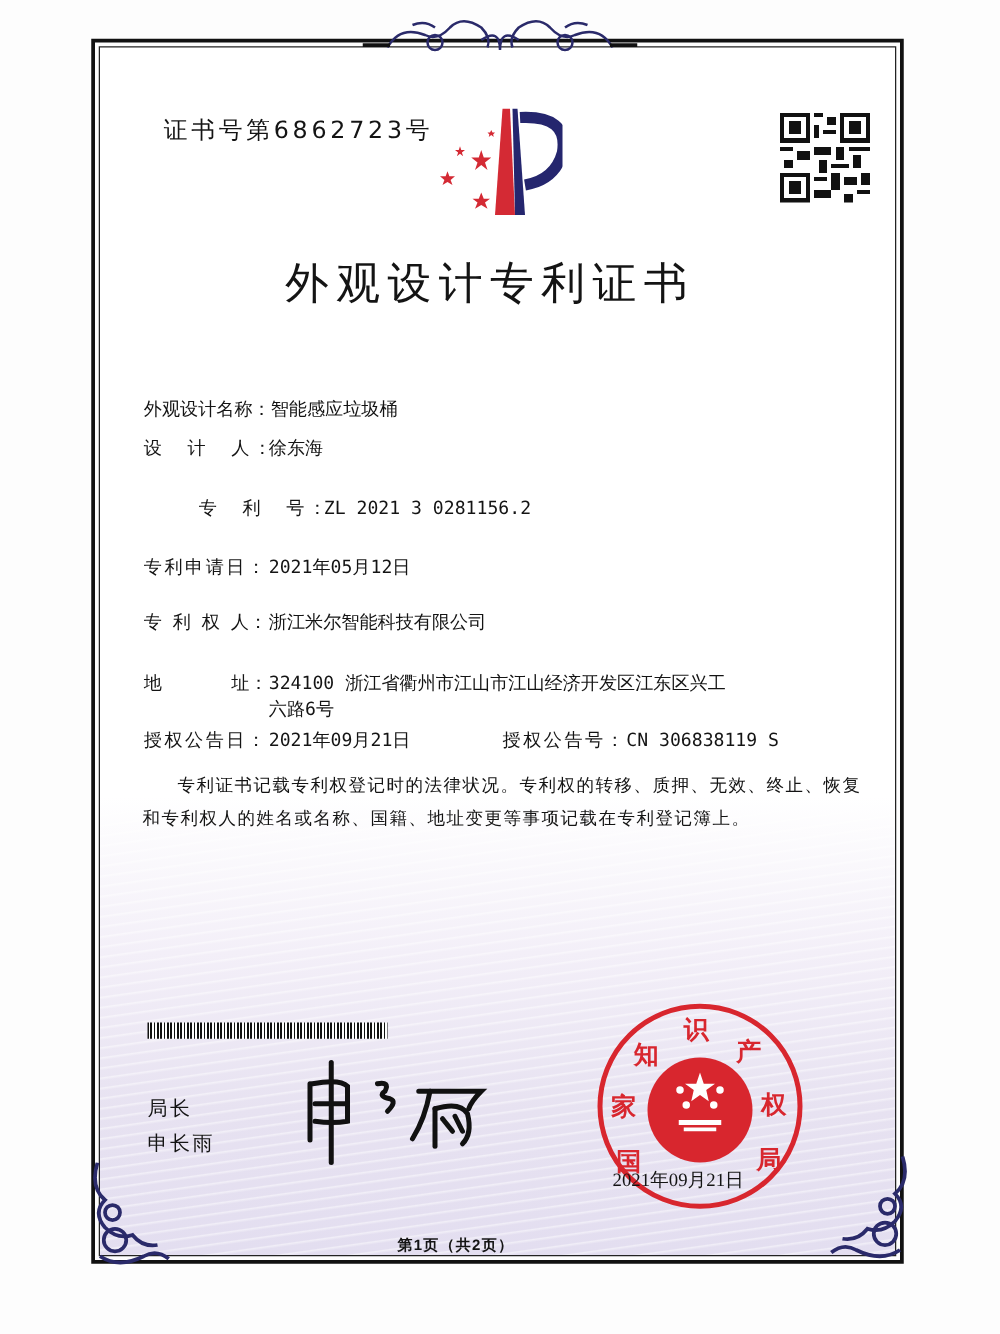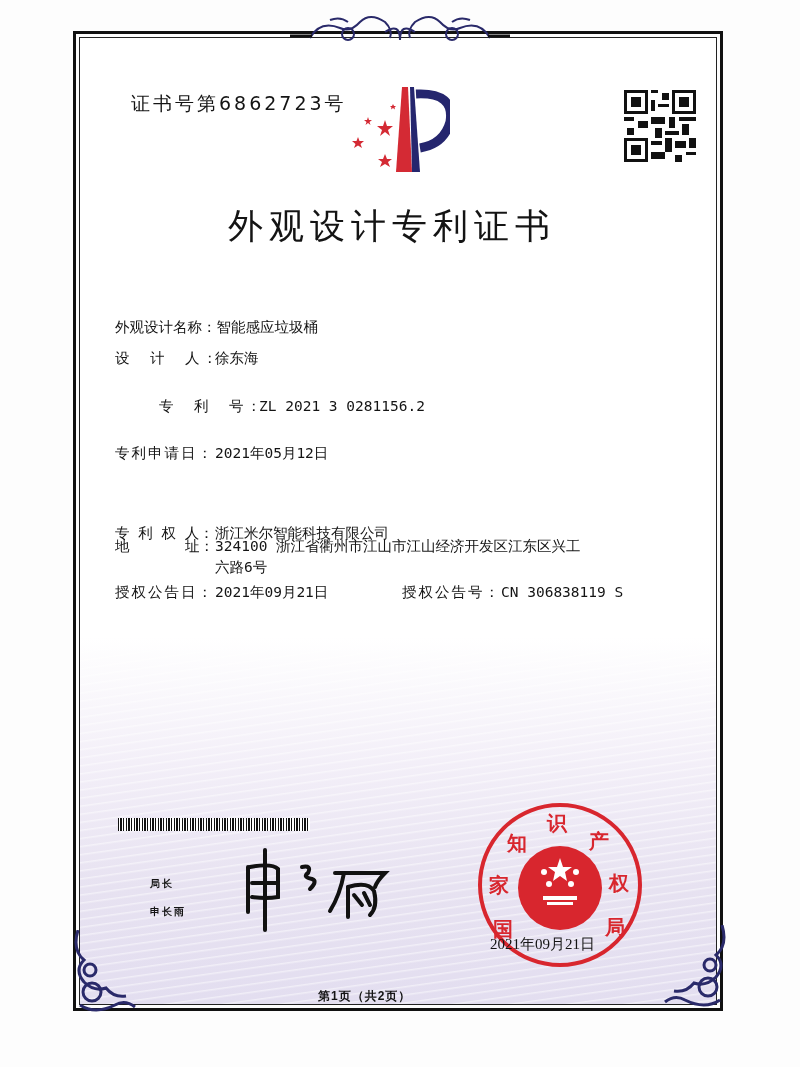--- a/index.html
+++ b/index.html
@@ -29,21 +29,21 @@
   }
   .ornament-corner { position: absolute; width: 70px; height: 90px; }
   .text { position: absolute; white-space: nowrap; }
   .cert-no { left: 100px; top: 91px; font-family: "DejaVu Sans", "Liberation Sans", sans-serif; font-size: 19px; letter-spacing: 3px; margin-left: 31px; }
   .title { left: 228px; top: 203px; font-family: "DejaVu Sans", "Liberation Sans", sans-serif; font-size: 35px; letter-spacing: 6px; font-weight: 400; }
   .field { font-size: 14.5px; font-family: "DejaVu Sans Mono", "Liberation Mono", monospace; }
   .para { position: absolute; left: 114px; width: 580px; font-size: 14px; line-height: 26px; letter-spacing: 1.2px; font-family: "DejaVu Serif", "Liberation Serif", serif; }
   .para p { margin: 0; text-indent: 2em; }
   .barcode { position: absolute; left: 118px; top: 818px; width: 192px; height: 13px;
     background: repeating-linear-gradient(90deg, #111 0px, #111 1px, #fff 1px, #fff 2px, #111 2px, #111 4px, #fff 4px, #fff 5px, #111 5px, #111 6px, #fff 6px, #fff 8px); }
-  .director { font-family: "DejaVu Sans", "Liberation Sans", sans-serif; font-size: 10px; font-weight: bold; letter-spacing: 2px; margin-left: 32px; }
+  .director { font-family: "DejaVu Sans", "Liberation Sans", sans-serif; font-size: 16px; font-weight: normal; letter-spacing: 2px; }
   .signature { left: 240px; top: 845px; }
   .seal { position: absolute; left: 475px; top: 800px; width: 170px; height: 170px; }
   .seal-date { left: 490px; top: 935px; font-family: "Liberation Serif", "DejaVu Serif", serif; font-size: 15px; }
   .page-no { left: 318px; top: 988px; font-family: Liberation Sans, sans-serif; font-size: 12px; font-weight: bold; letter-spacing: 1px; }
   .back-note { left: 318px; top: 1036px; font-family: Liberation Mono, monospace; font-size: 12.5px; font-weight: bold; letter-spacing: 1px; margin-top: 32px; }
   .qr { position: absolute; left: 624px; top: 90px; width: 72px; height: 72px; }
   .logo { position: absolute; left: 340px; top: 82px; width: 110px; height: 95px; }
 </style>
 </head>
 <body>
@@ -146,34 +146,35 @@
 <div class="text field" style="left:115px; top:349px;">
   <span style="display:inline-block; width:100px; letter-spacing:3px;">设　计　人：</span><span>徐东海</span>
 </div>
 <div class="text field" style="left:115px; top:397px;">
   <span style="display:inline-block; width:100px; letter-spacing:3px;margin-left:44px;">专　利　号：</span><span>ZL 2021 3 0281156.2</span>
 </div>
 <div class="text field" style="left:115px; top:444px;">
   <span style="display:inline-block; width:100px; letter-spacing:2px;">专利申请日：</span><span>2021年05月12日</span>
 </div>
 <div class="text field" style="left:115px; top:488px;">
-  <span style="display:inline-block; width:100px;margin-top:36px;">专 利 权 人：</span><span>浙江米尔智能科技有限公司</span>
+  <span style="display:inline-block; width:100px;">专 利 权 人：</span><span>浙江米尔智能科技有限公司</span>
 </div>
 <div class="text field" style="left:115px; top:537px;">
   <span style="display:inline-block; width:70px;">地</span><span style="display:inline-block; width:30px;">址：</span><span>324100 浙江省衢州市江山市江山经济开发区江东区兴工</span>
 </div>
 <div class="text field" style="left:215px; top:558px;">六路6号</div>
 <div class="text field" style="left:115px; top:583px;">
   <span style="display:inline-block; width:100px; letter-spacing:2px;">授权公告日：</span><span>2021年09月21日</span>
 </div>
 <div class="text field" style="left:402px; top:583px;">
   <span style="letter-spacing:2px;">授权公告号：</span><span>CN 306838119 S</span>
 </div>
 
 <div class="para" style="top:616px;">
+  <p>专利证书记载专利权登记时的法律状况。专利权的转移、质押、无效、终止、恢复和专利权人的姓名或名称、国籍、地址变更等事项记载在专利登记簿上。</p>
 </div>
 
 <div class="barcode"></div>
 
 <div class="text director" style="left:118px; top:877px;">局长</div>
 <div class="text director" style="left:118px; top:905px;">申长雨</div>
 
 <svg class="text signature" width="170" height="90" viewBox="0 0 170 90">
   <g fill="none" stroke="#111" stroke-width="4" stroke-linecap="round">
     <path d="M8 22 v45"></path>

